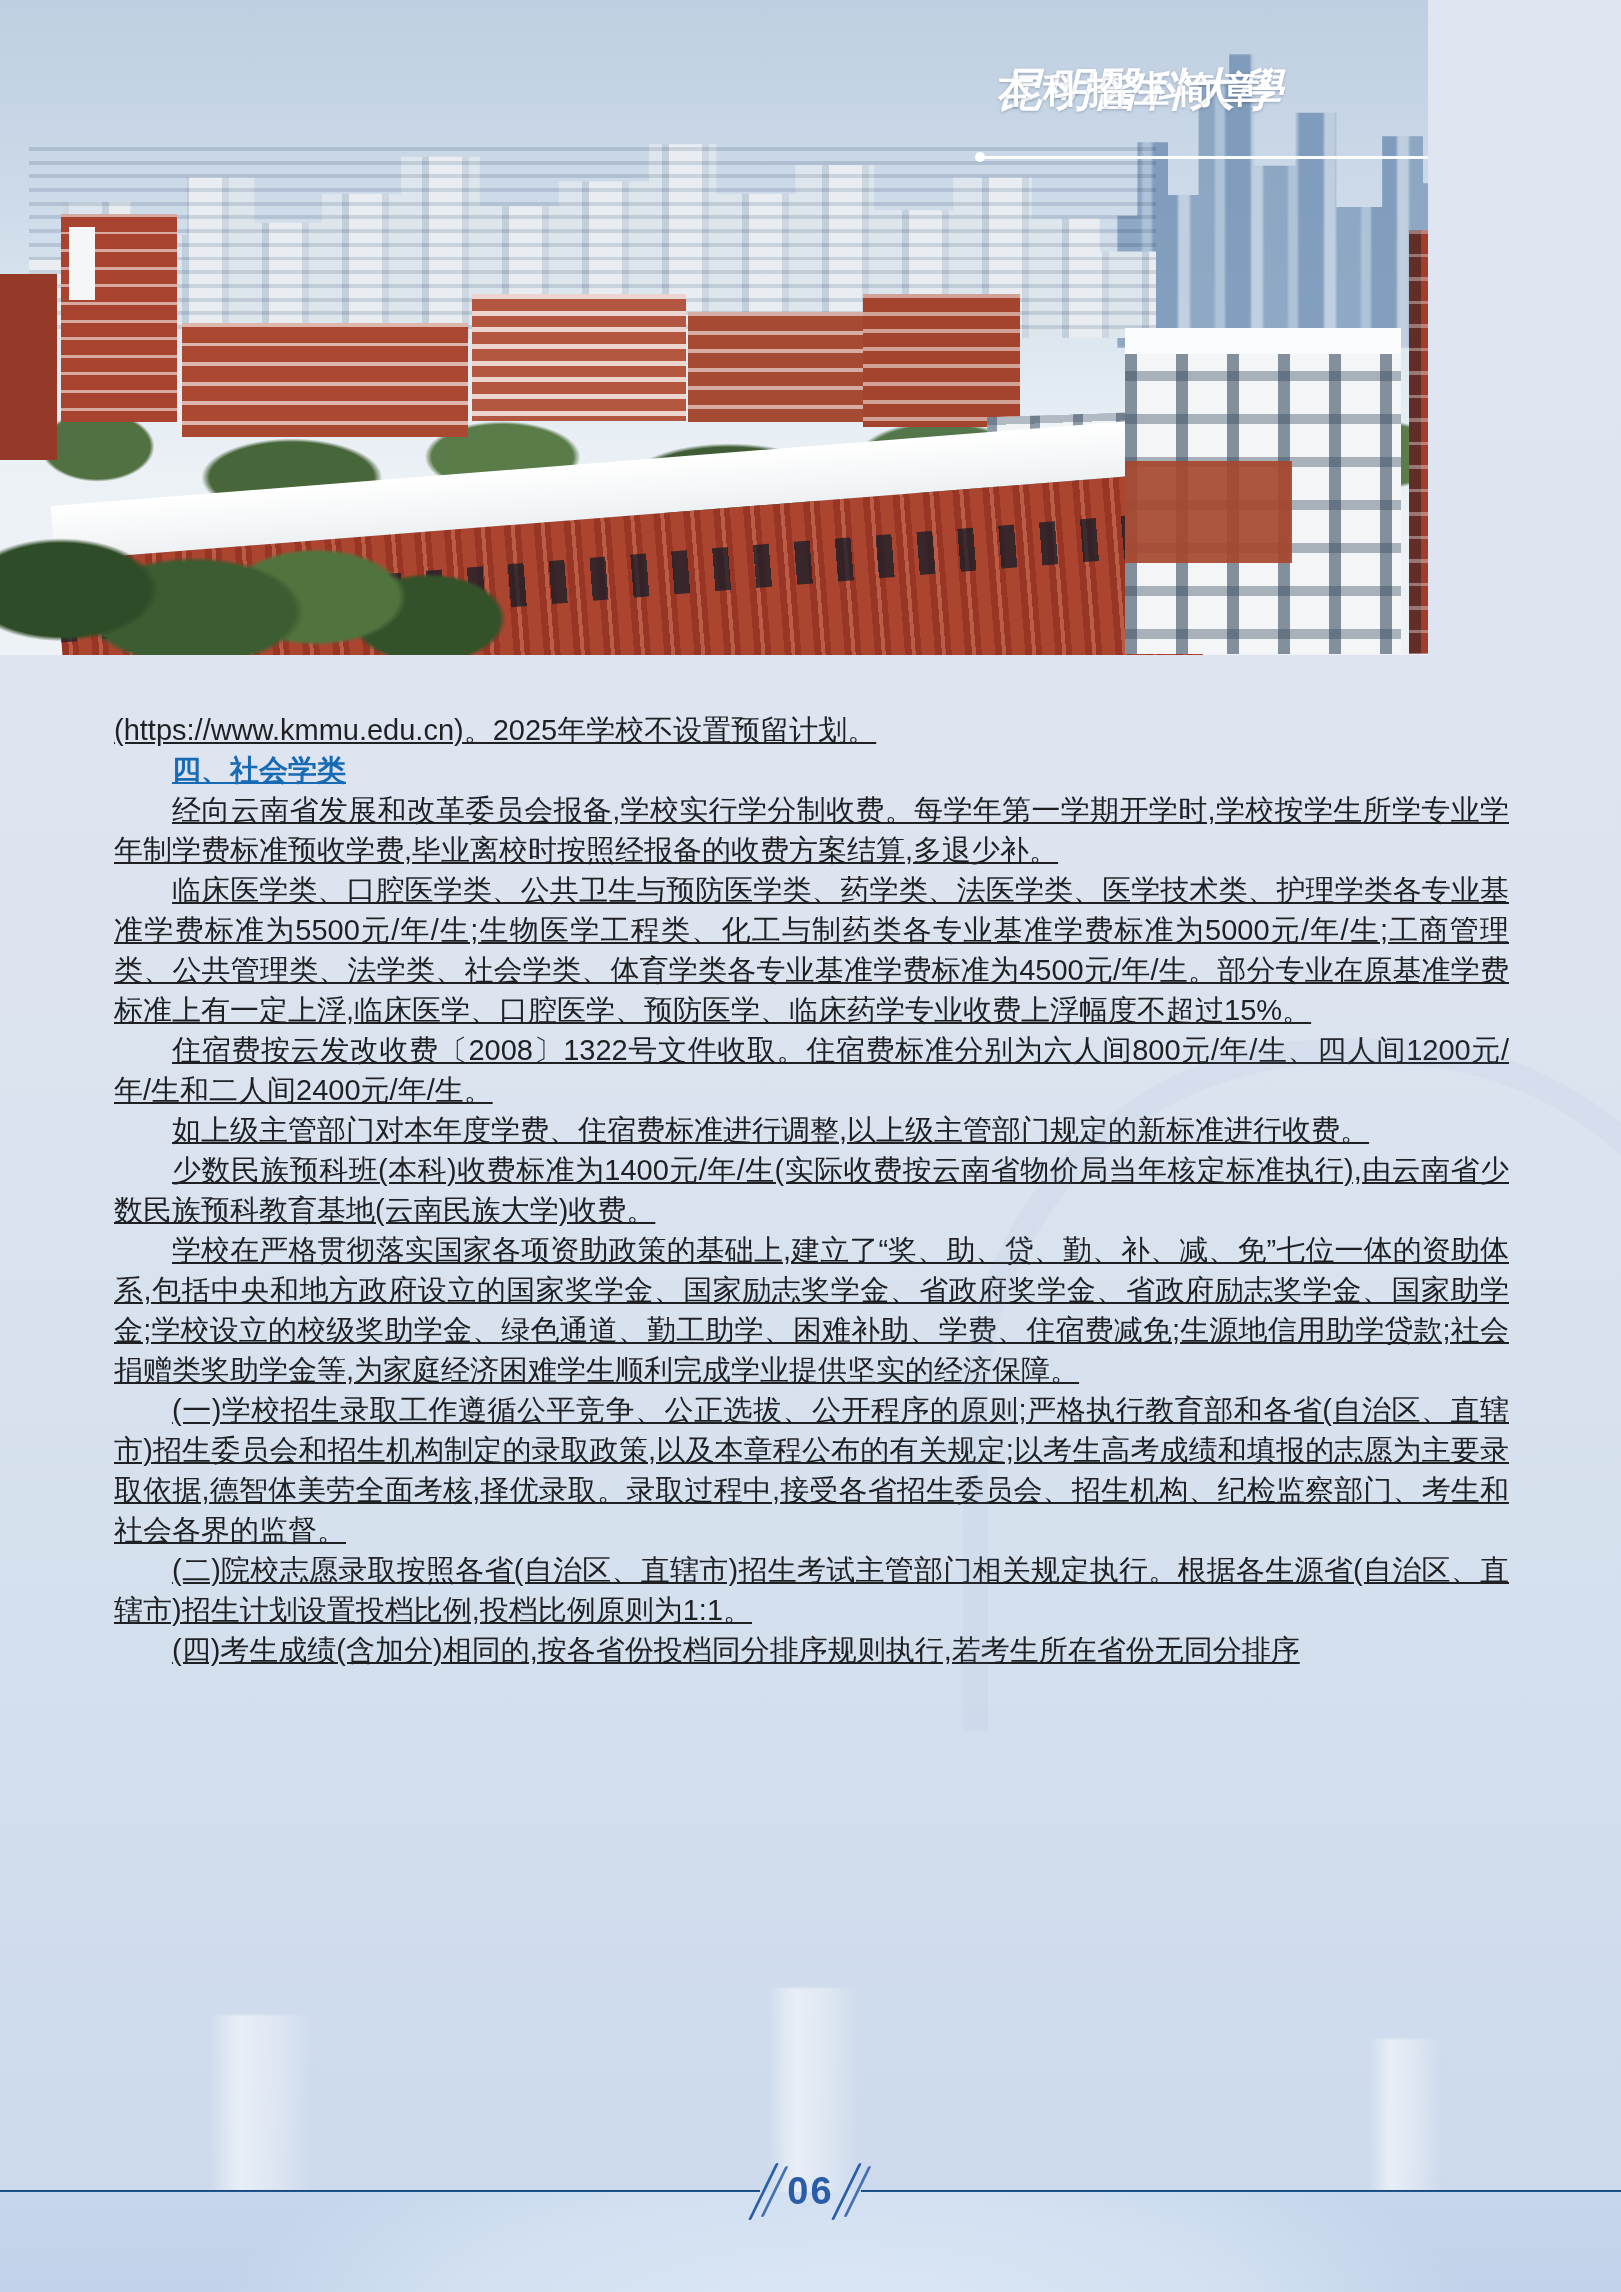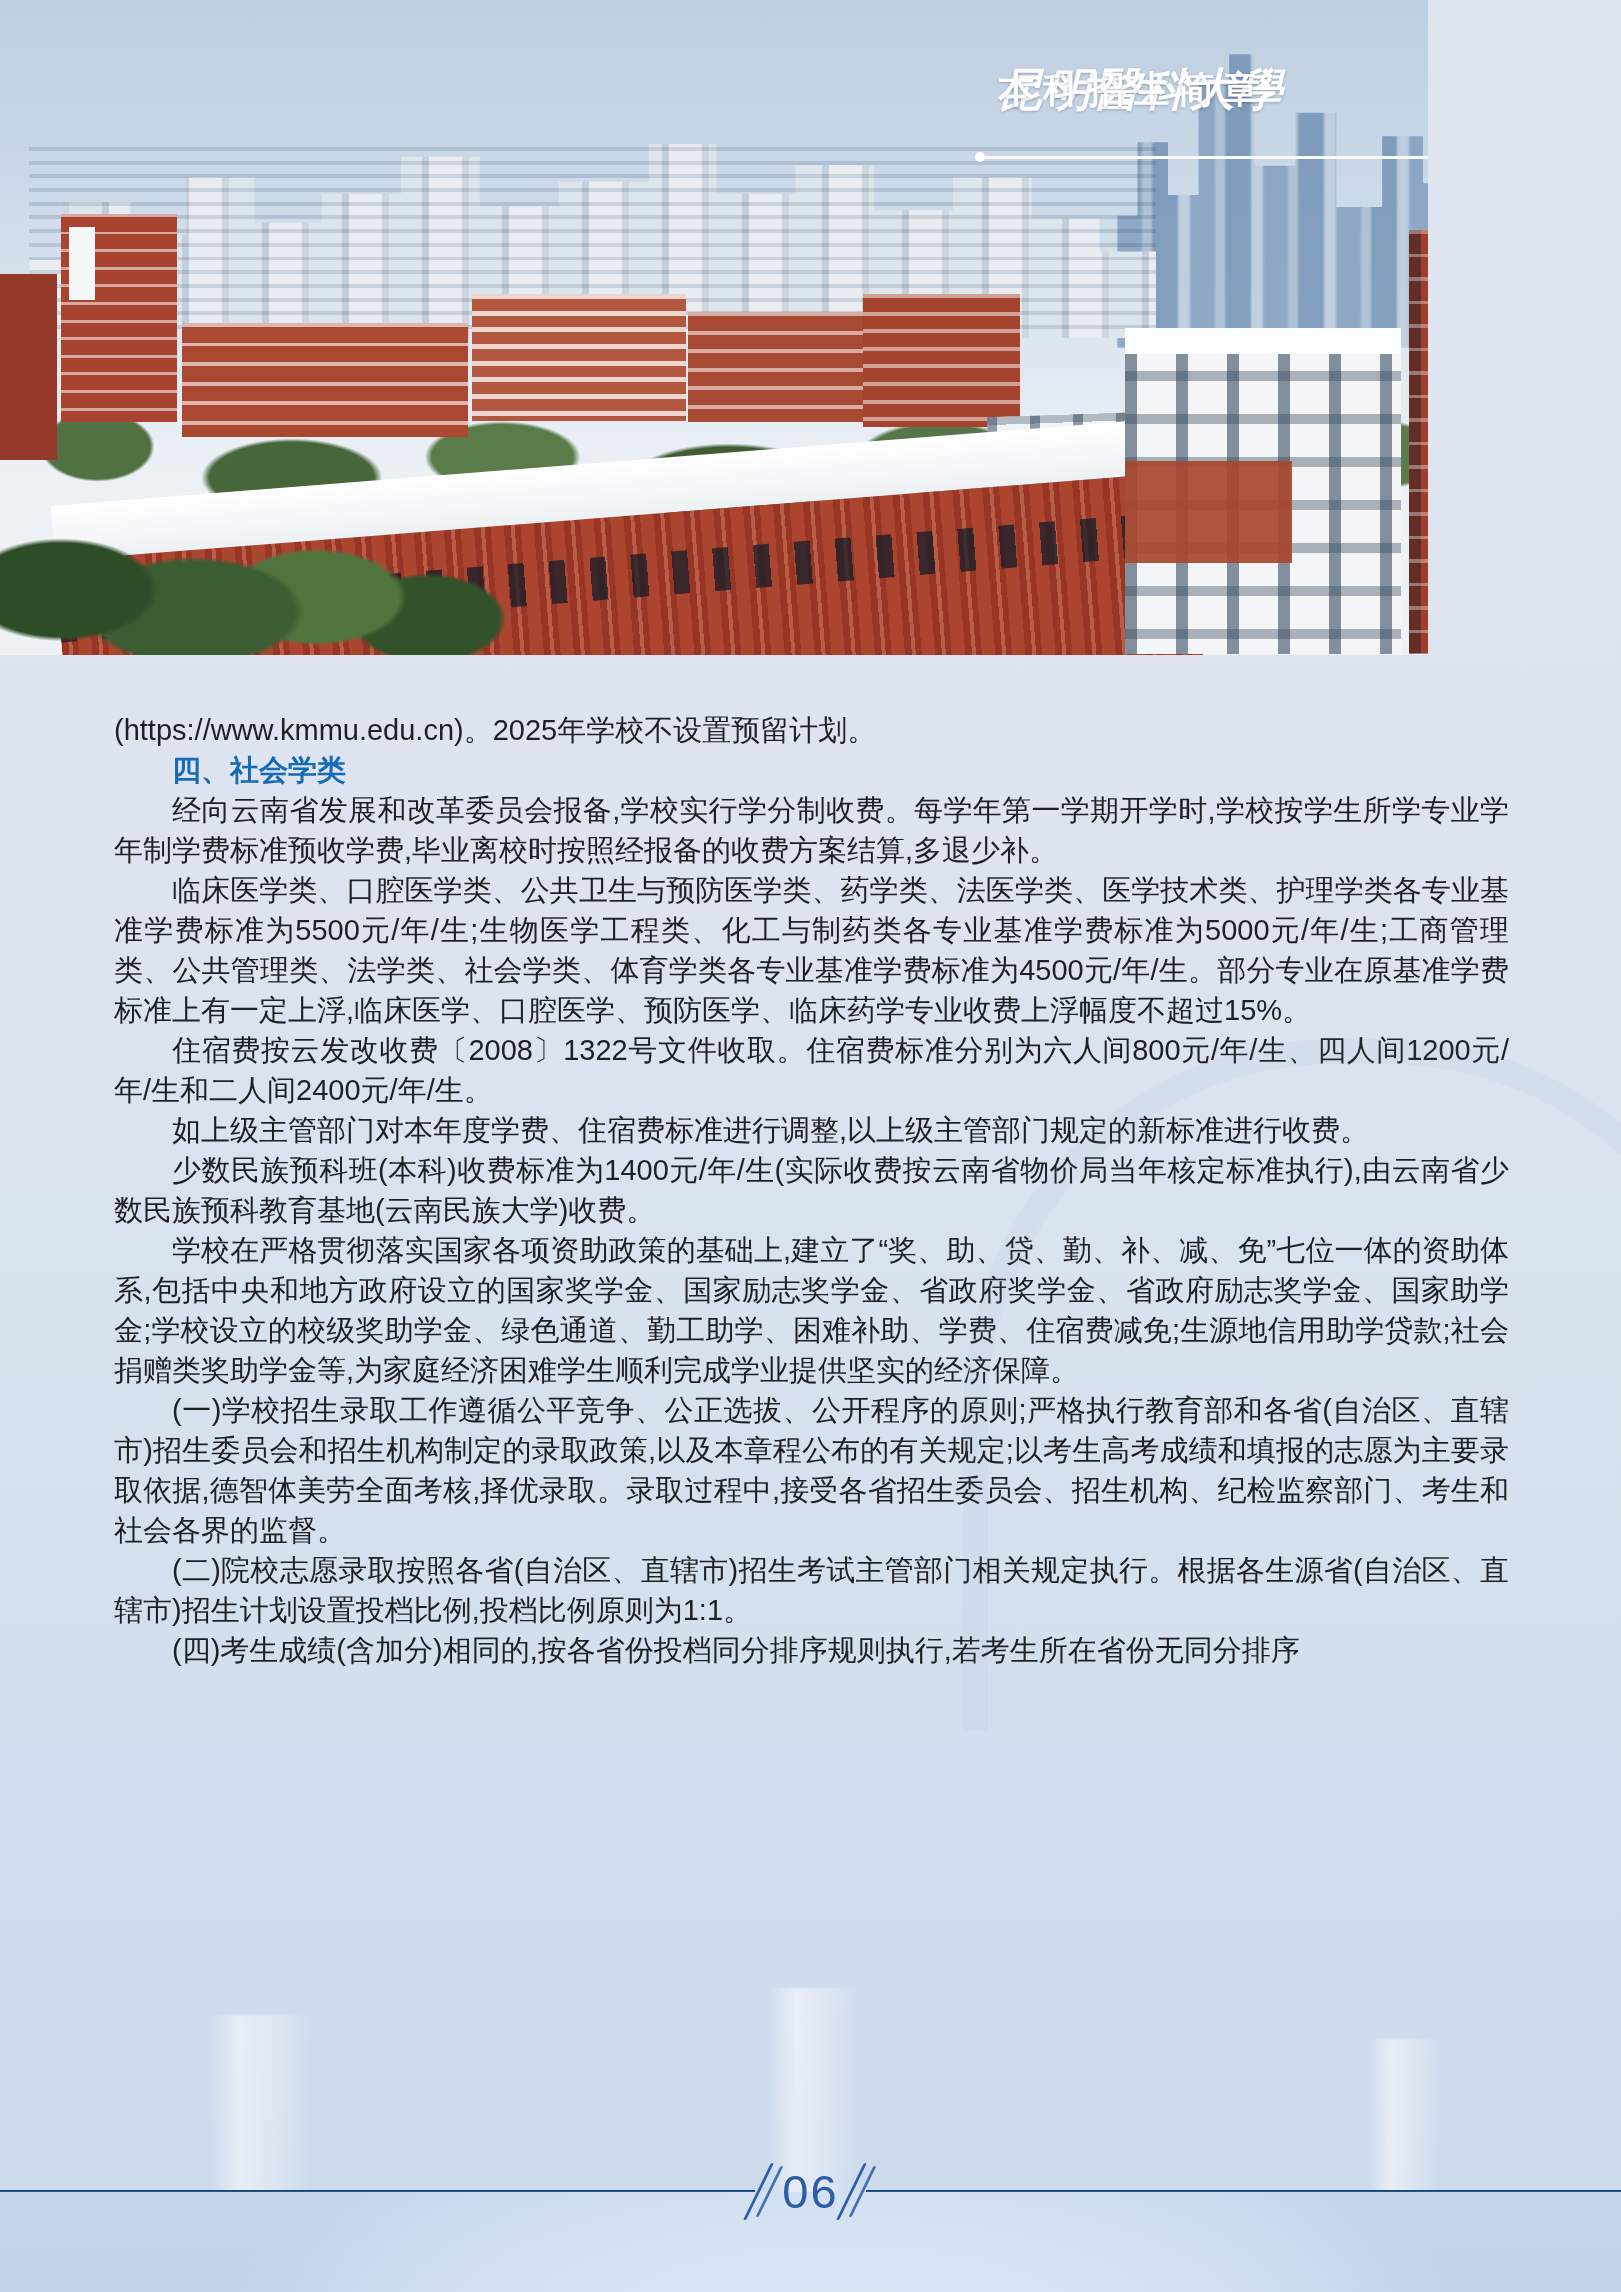--- a/index.html
+++ b/index.html
@@ -77,39 +77,39 @@
     text-shadow:0 1px 2.9px rgba(60,80,110,.35);white-space:nowrap;}
   .brand-script{font-family:"DejaVu Serif","Liberation Serif",serif;font-style:italic;font-weight:bold;
     font-size:45px;letter-spacing:2.9px;}
   .brand-sep{font-size:37px;font-weight:bold;opacity:.95;}
   .brand-sub{font-weight:bold;font-size:37px;letter-spacing:7.8px;}
   .brand-rule{position:absolute;top:156px;left:984px;width:637px;height:2.9px;background:rgba(255,255,255,.95);}
   .brand-dot{position:absolute;top:152px;left:975px;width:9.8px;height:9.8px;border-radius:50%;background:#fff;}
   
   .content{position:absolute;top:655px;left:0;width:1621px;padding:55px 112px 0 114px;box-sizing:border-box;
     color:#1e2024;font-size:29px;line-height:40px;text-align:justify;}
-  .content p{margin:0;}
+  .content p{margin:0;text-decoration:underline;}
   .para{text-indent:2em;}
   .para.no-indent{text-indent:0;}
   .sec-heading{color:#176ab4;font-weight:bold;padding-left:2em;margin:2px 0;}
   
   .wm-arch{position:absolute;top:1039px;right:-137px;width:745px;height:667px;opacity:.06;
     border:25.5px solid #7f9cc4;border-bottom:none;border-radius:372px 372px 0 0;}
   .wm-col{position:absolute;bottom:0;background:linear-gradient(90deg,rgba(255,255,255,0),rgba(255,255,255,.55) 30%,rgba(255,255,255,.28) 70%,rgba(255,255,255,0));filter:blur(1px);}
   .wm-col.c1{left:208px;top:2015px;width:106px;}
   .wm-col.c2{left:767px;top:1988px;width:94px;}
   .wm-col.c3{left:1368px;top:2039px;width:74px;}
   
   .page-footer{position:absolute;top:2160px;left:0;width:1621px;height:63px;display:flex;align-items:center;}
   .footer-line{flex:1;height:3.9px;background:linear-gradient(180deg,#16406f,#2c6ab3);
     box-shadow:0 3.9px 0 rgba(170,198,230,.9);}
   .page-num-wrap{display:flex;align-items:center;gap:7.8px;margin:0 2px;position:relative;z-index:2;}
   .slash{width:2.9px;height:57px;background:#2b5da8;transform:skewX(-26deg);border-radius:2px;}
   .slash.thin{height:51px;opacity:.85;}
-  .page-num{font-size:47px;color:#2a5ca7;letter-spacing:2px;margin:0 3.9px;}
+  .page-num{font-size:38px;color:#2a5ca7;letter-spacing:2px;margin:0 3.9px;font-weight:bold;}
   .bottom-band{position:absolute;top:2192px;left:0;width:1621px;height:101px;
     background:
       radial-gradient(882px 294px at 52% 130%,#dce7f5 0%,#d2e0f1 45%,rgba(210,224,241,0) 72%),
       linear-gradient(180deg,#c6d6ec,#c1d2ea);}
 </style>
 </head>
 <body>
 
 <div class="page">
 

